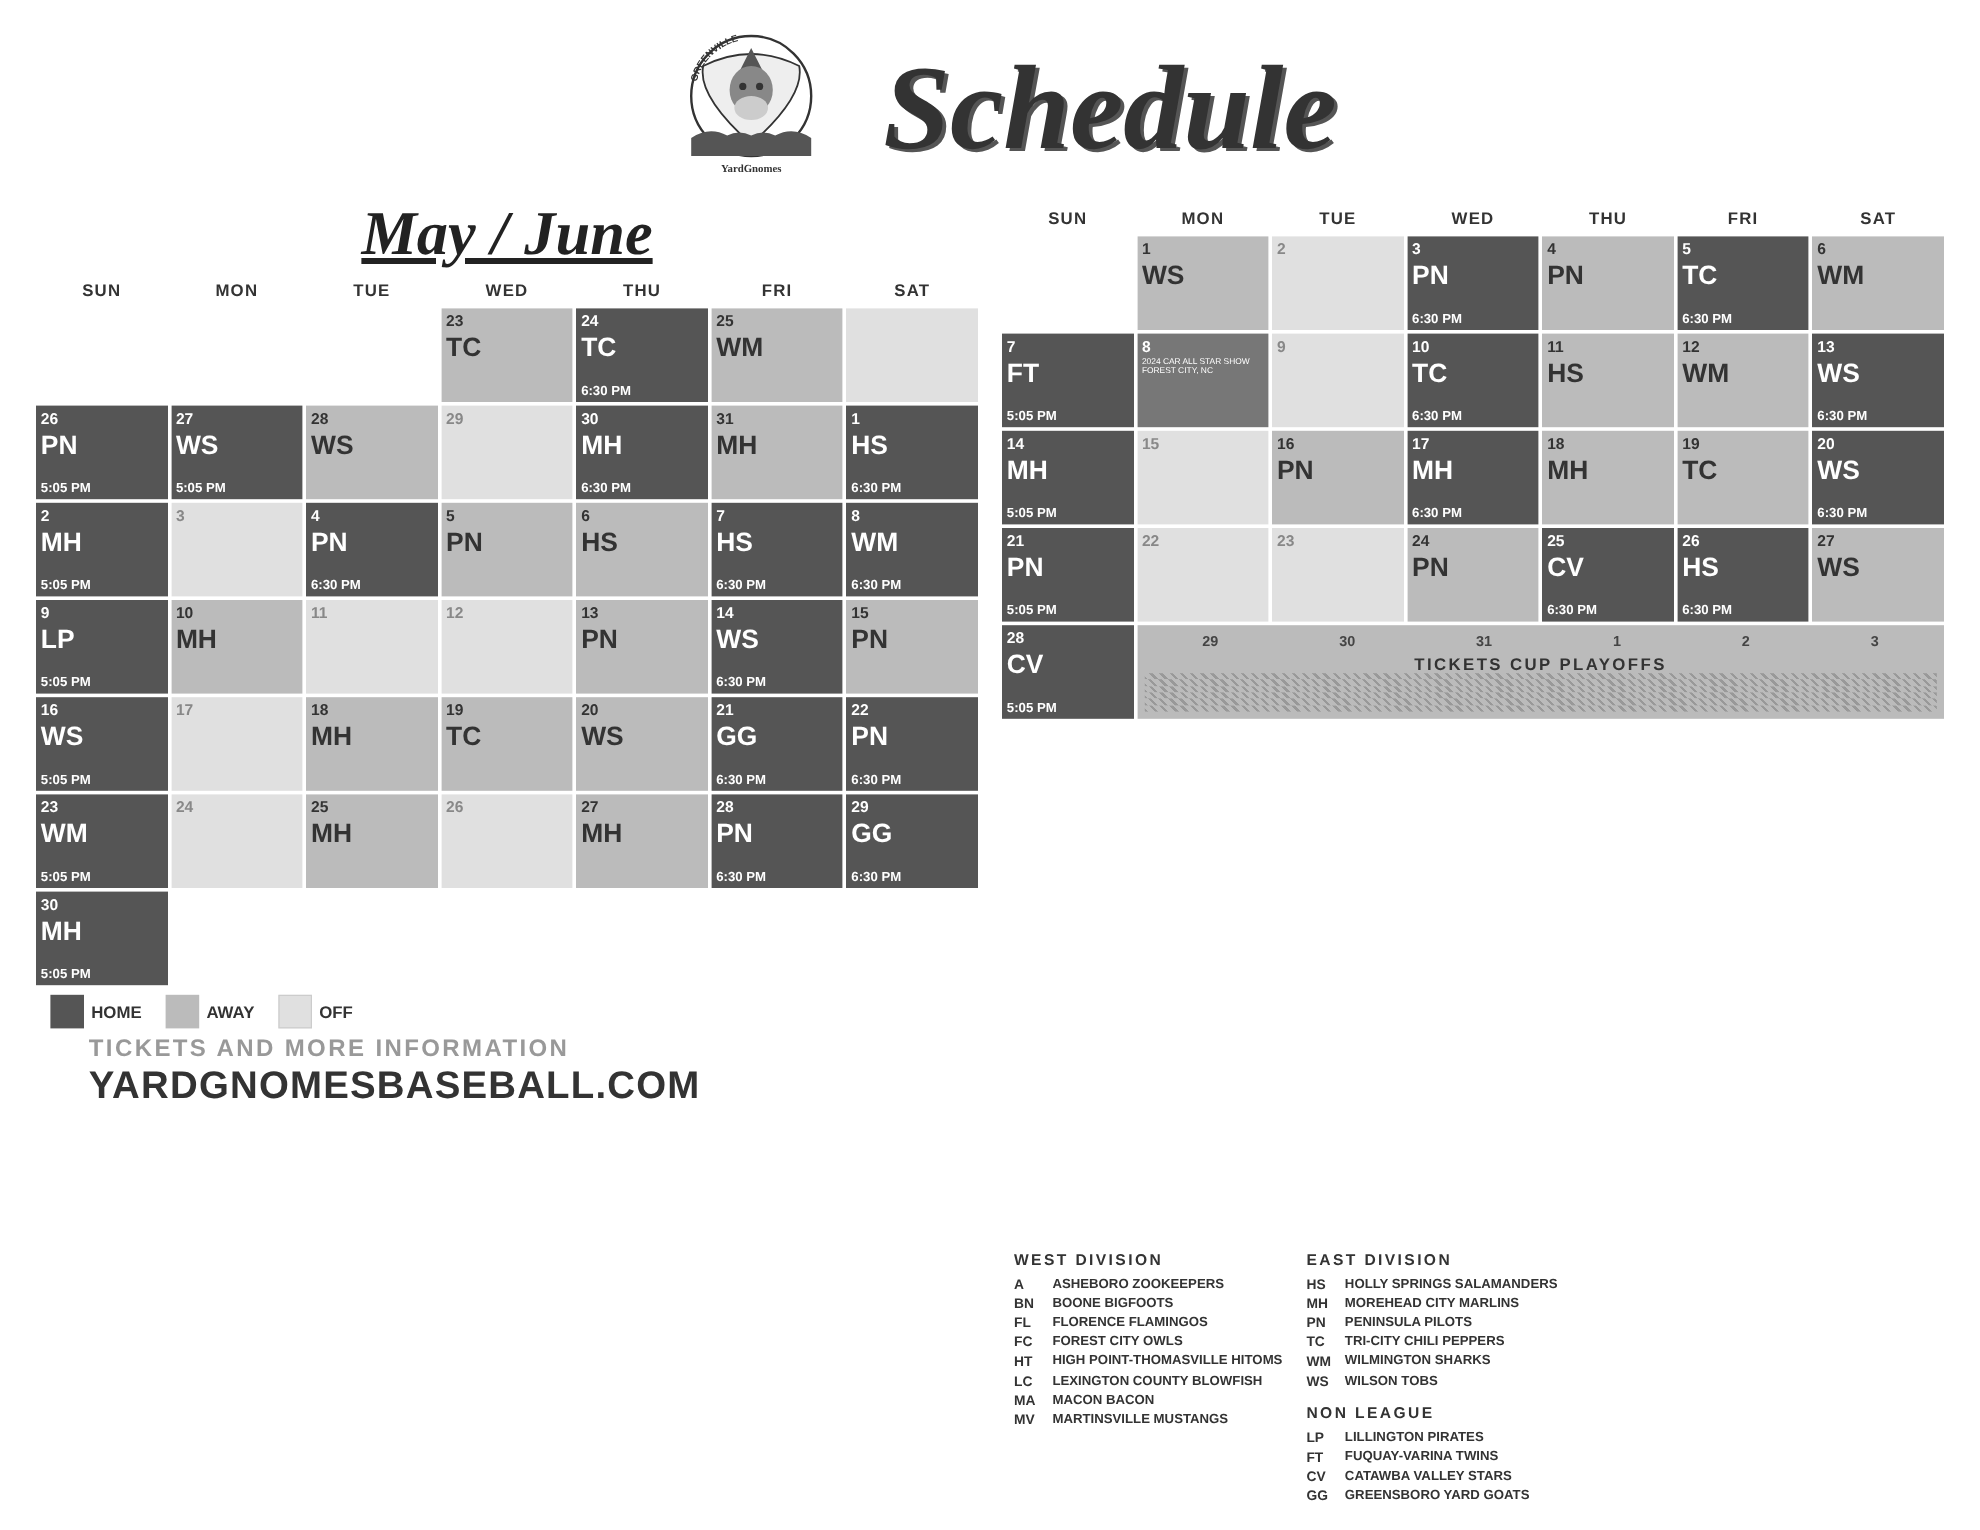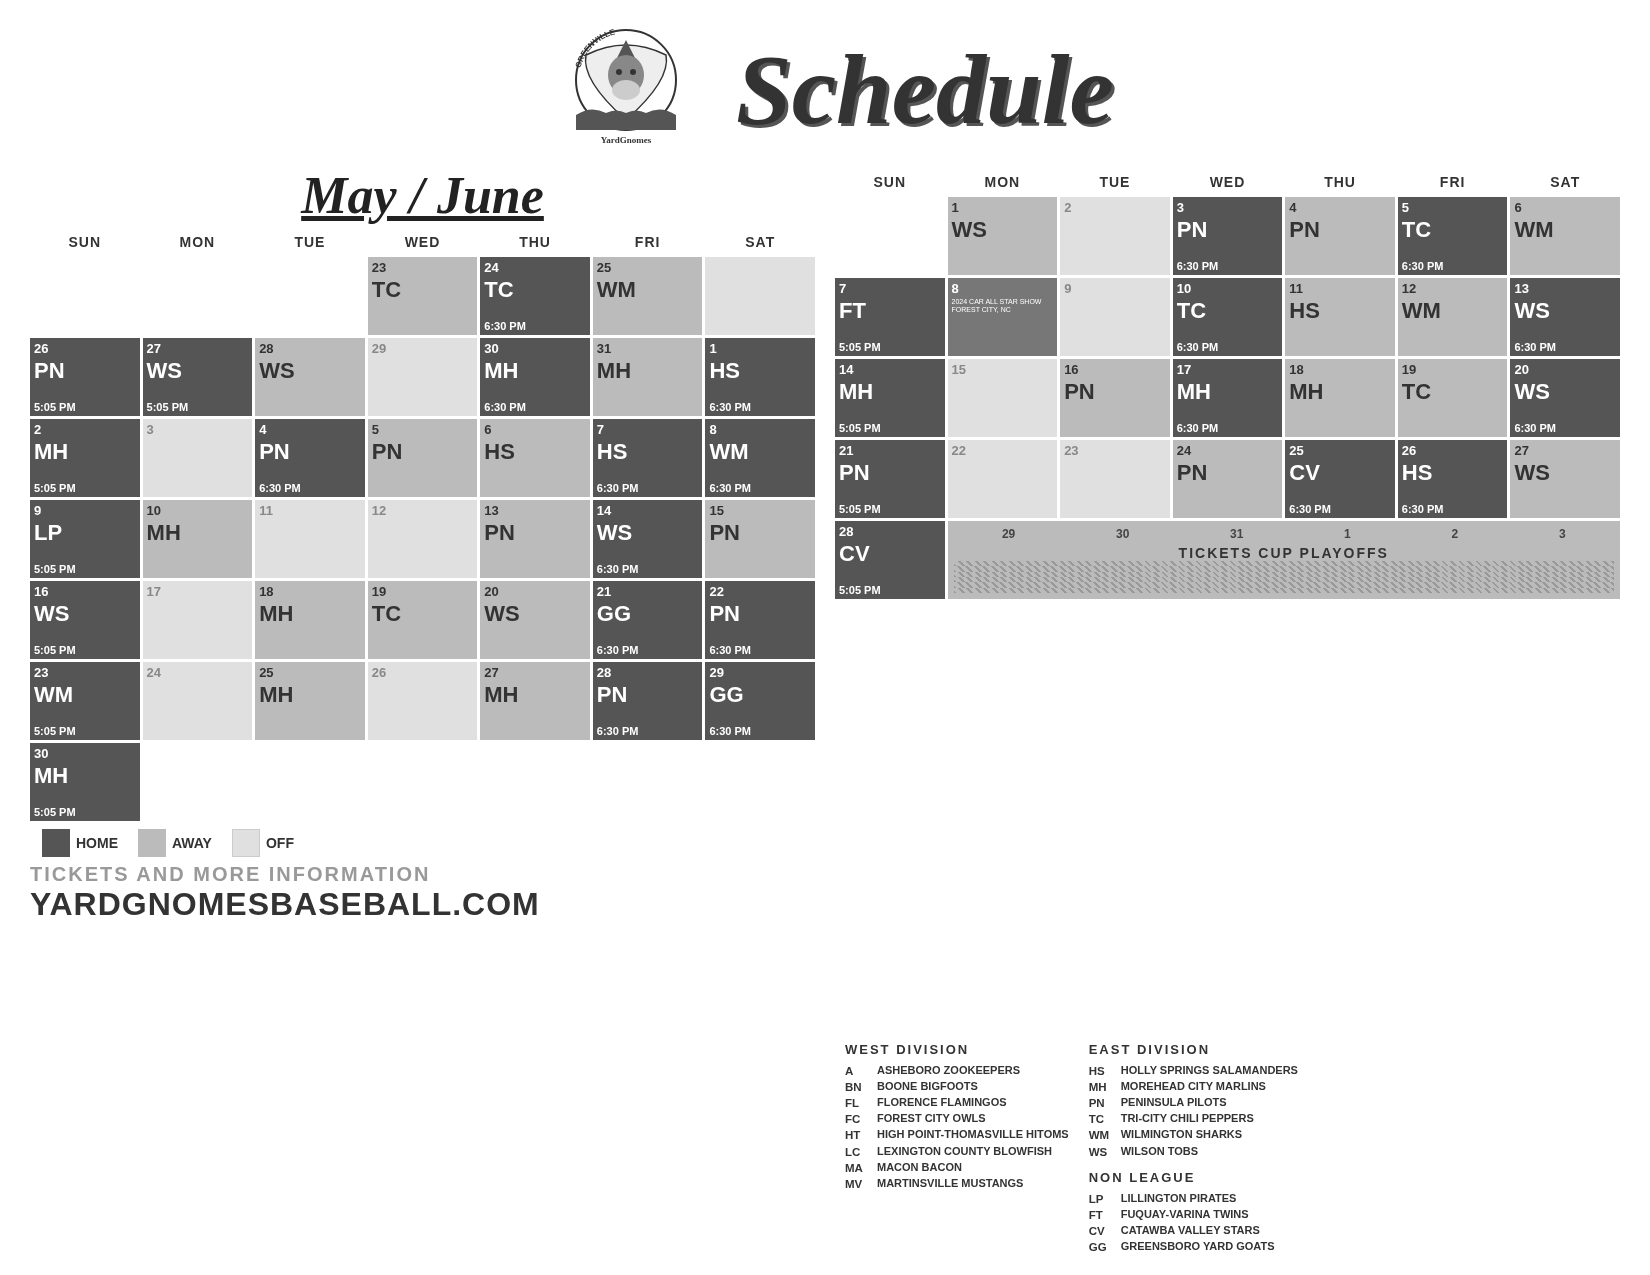--- a/index.html
+++ b/index.html
@@ -191,20 +191,21 @@
 
     .legend-label {
       font-size: 14px;
       font-weight: 700;
       color: #333;
     }
 
     
     .footer-info {
       margin-top: 6px;
+      margin-left: 44px;
     }
 
     .tickets-text {
       font-size: 20px;
       font-weight: 700;
       color: #999;
       letter-spacing: 2px;
       text-transform: uppercase;
     }
 

